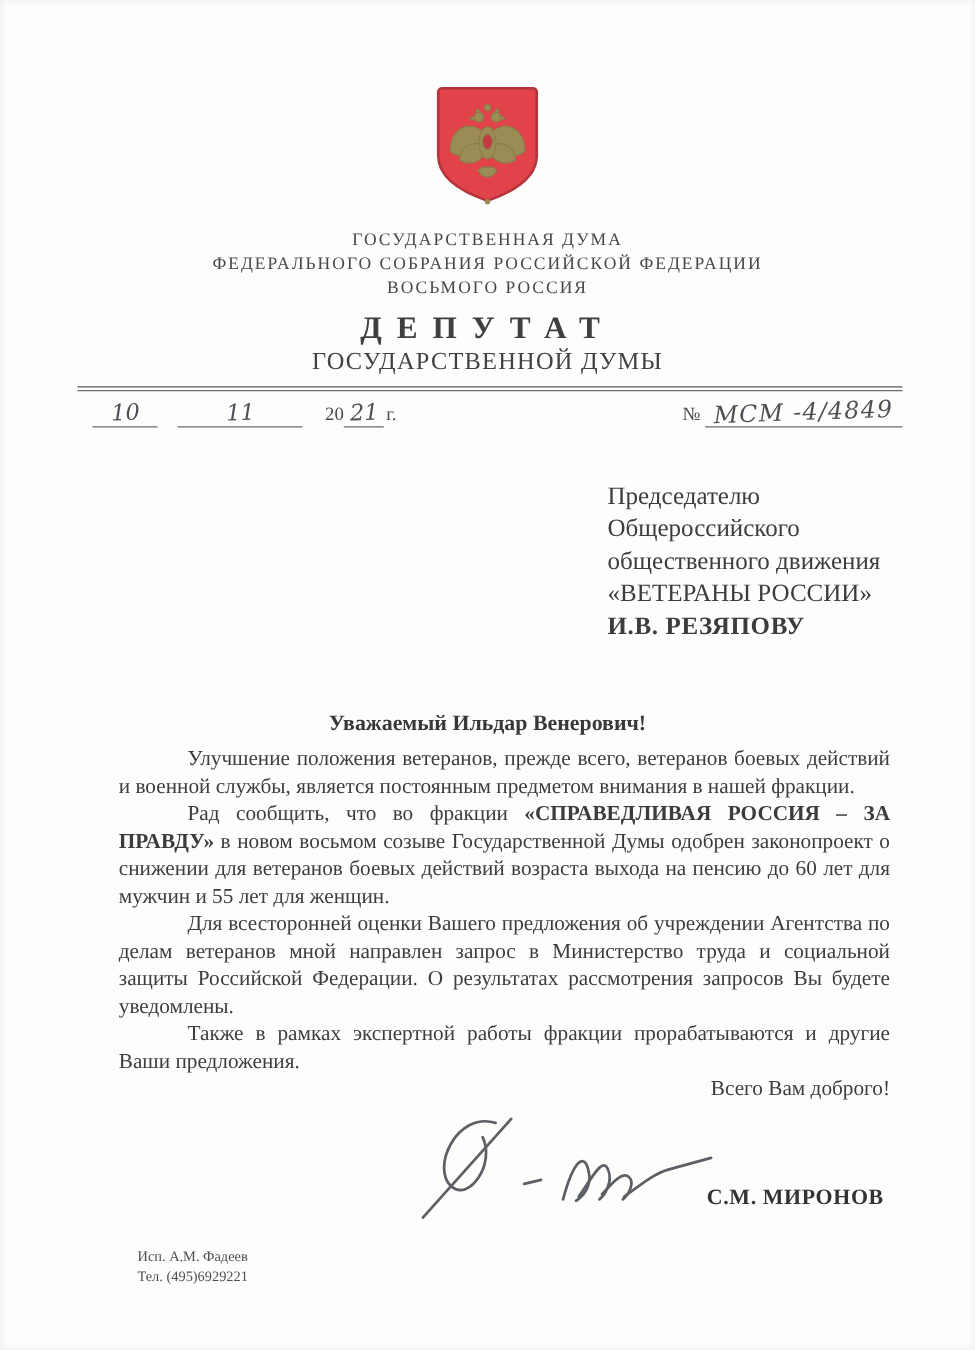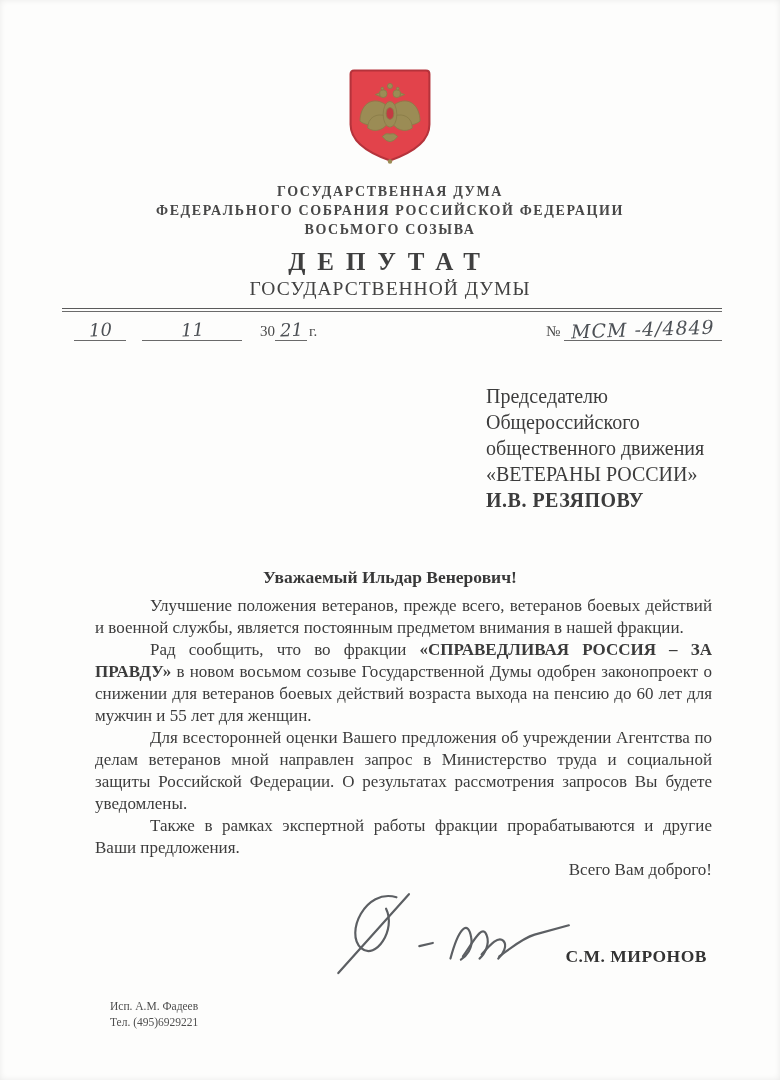--- a/index.html
+++ b/index.html
@@ -12,21 +12,21 @@
     position:relative;
     width:780px; height:1080px;
     background:#fdfdfc;
     color:#3a3a3a;
     overflow:hidden;
     box-shadow: inset 0 0 6px rgba(0,0,0,.08);
   }
   
   .emblem-wrap { padding-top:68px; text-align:center; }
   .emblem { width:88px; height:96px; display:inline-block; }
-  .org { text-align:center; margin-top:14px; line-height:19px;font-weight:bold; }
+  .org { text-align:center; margin-top:14px; line-height:19px; }
   .org-line { font-size:14px; letter-spacing:1.6px; color:#474747; }
   .dep-title {
     text-align:center; margin-top:9px;
     font-size:25px; font-weight:bold; letter-spacing:12px;
     color:#3f3f3f;
   }
   .dep-subtitle {
     text-align:center; margin-top:2px;
     font-size:19.5px; letter-spacing:1px; color:#424242;
   }
@@ -108,31 +108,31 @@
         <circle cx="41" cy="24" r="1.6"></circle>
         <circle cx="59" cy="24" r="1.6"></circle>
         <path d="M41 80 Q50 92 59 80 Q55 75 50 77 Q45 75 41 80 Z"></path>
       </g>
       <ellipse cx="50" cy="53" rx="4.5" ry="7" fill="#c33a42" stroke="#8a7c49" stroke-width="1"></ellipse>
     </svg>
 
     <div class="org">
       <div class="org-line">ГОСУДАРСТВЕННАЯ ДУМА</div>
       <div class="org-line">ФЕДЕРАЛЬНОГО СОБРАНИЯ РОССИЙСКОЙ ФЕДЕРАЦИИ</div>
-      <div class="org-line">ВОСЬМОГО СОЗЫВА</div>
+      <div class="org-line">ВОСЬМОГО РОССИЯ</div>
     </div>
     <div class="dep-title">ДЕПУТАТ</div>
     <div class="dep-subtitle">ГОСУДАРСТВЕННОЙ ДУМЫ</div>
   </div>
 
   <div class="double-rule"></div>
 
   <div class="date-row">
     <span class="date-group">
-      <span class="blank blank-day"><span class="hand hand-num">10</span></span><span class="blank blank-month"><span class="hand hand-num">11</span></span><span>30</span><span class="blank blank-year"><span class="hand hand-num">21</span></span><span class="year-suffix">г.</span>
+      <span class="blank blank-day"><span class="hand hand-num">10</span></span><span class="blank blank-month"><span class="hand hand-num">11</span></span><span>20</span><span class="blank blank-year"><span class="hand hand-num">21</span></span><span class="year-suffix">г.</span>
     </span>
     <span class="num-group">
       <span>№</span>
       <span class="blank blank-no"><span class="hand hand-no">МСМ -4/4849</span></span>
     </span>
   </div>
 
   <div class="recipient">
     <div>Председателю</div>
     <div>Общероссийского</div>

